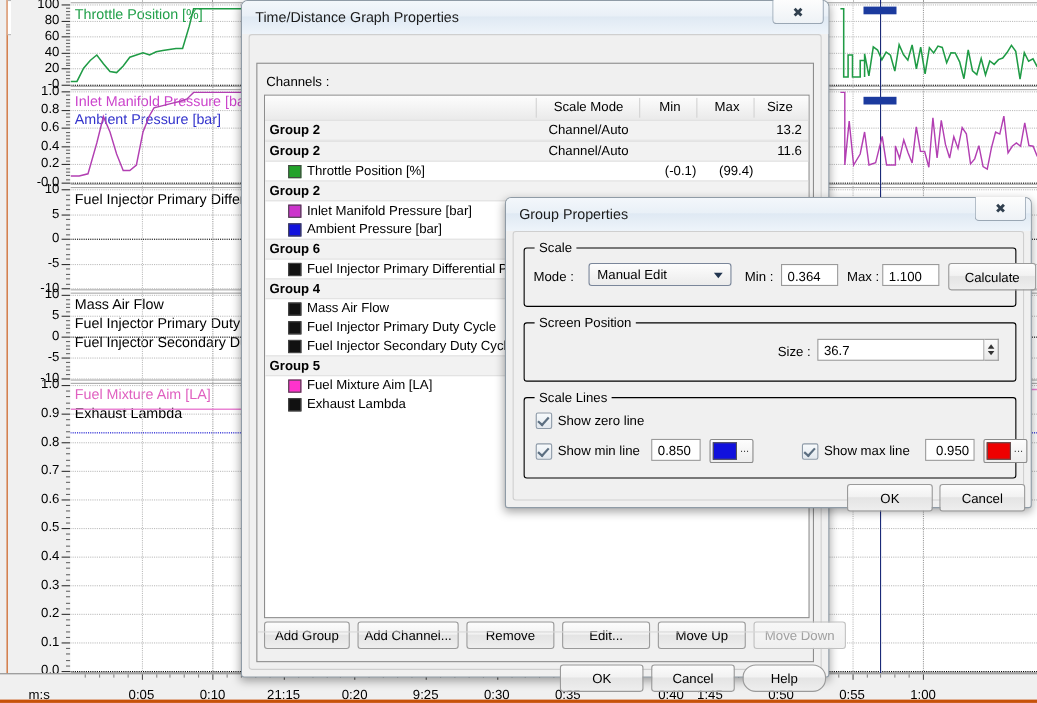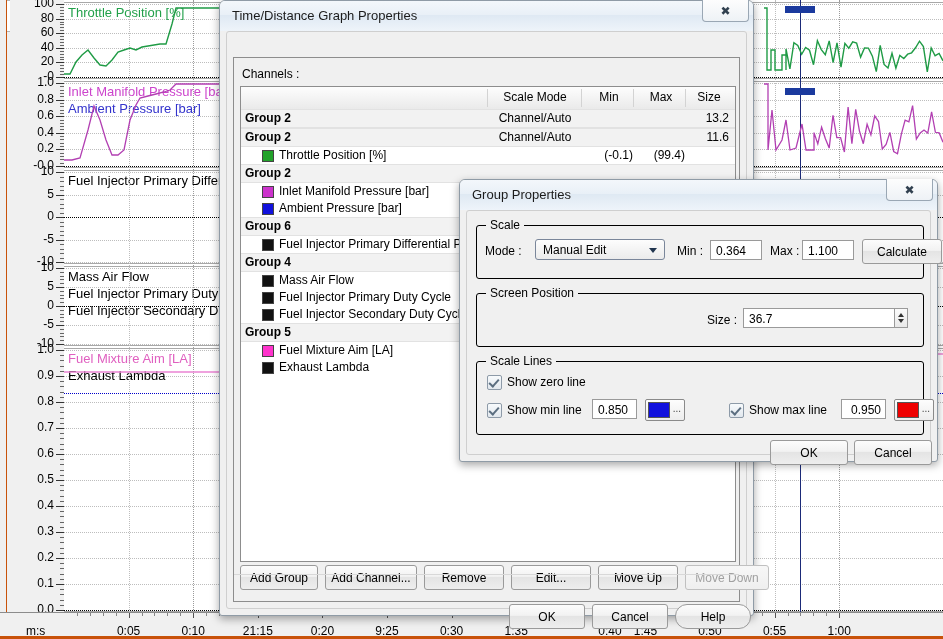--- a/index.html
+++ b/index.html
@@ -401,21 +401,21 @@
       <div class="xtick minor" style="left: 335.32px;"></div>
       <div class="xtick minor" style="left: 348.24px;"></div>
       <div class="xtick minor" style="left: 361.16px;"></div>
       <div class="xtick minor" style="left: 374.08px;"></div>
       <div class="xt" style="left: 451.6px;">0:30</div>
       <div class="xtick" style="left: 451.6px;"></div>
       <div class="xtick minor" style="left: 399.92px;"></div>
       <div class="xtick minor" style="left: 412.84px;"></div>
       <div class="xtick minor" style="left: 425.76px;"></div>
       <div class="xtick minor" style="left: 438.68px;"></div>
-      <div class="xt" style="left: 516.2px;">1:35</div>
+      <div class="xt" style="left: 516.2px;">0:35</div>
       <div class="xtick" style="left: 516.2px;"></div>
       <div class="xtick minor" style="left: 464.52px;"></div>
       <div class="xtick minor" style="left: 477.44px;"></div>
       <div class="xtick minor" style="left: 490.36px;"></div>
       <div class="xtick minor" style="left: 503.28px;"></div>
       <div class="xt" style="left: 610px;">0:40</div>
       <div class="xtick" style="left: 580.8px;"></div>
       <div class="xtick minor" style="left: 529.12px;"></div>
       <div class="xtick minor" style="left: 542.04px;"></div>
       <div class="xtick minor" style="left: 554.96px;"></div>

